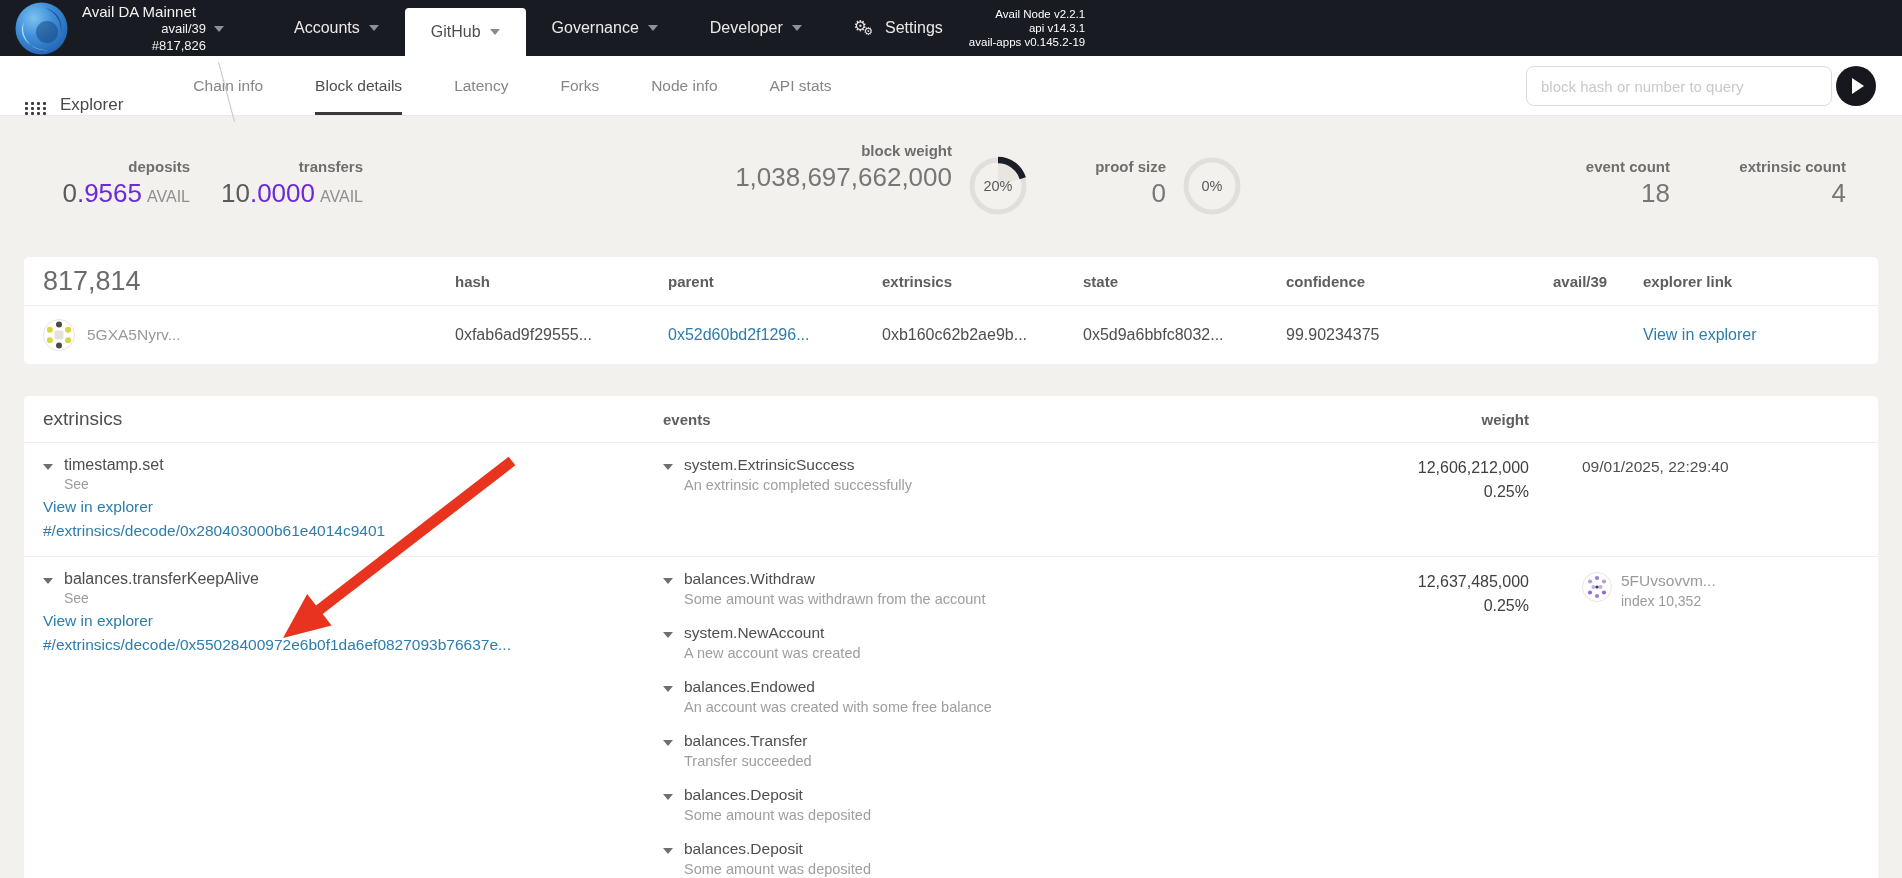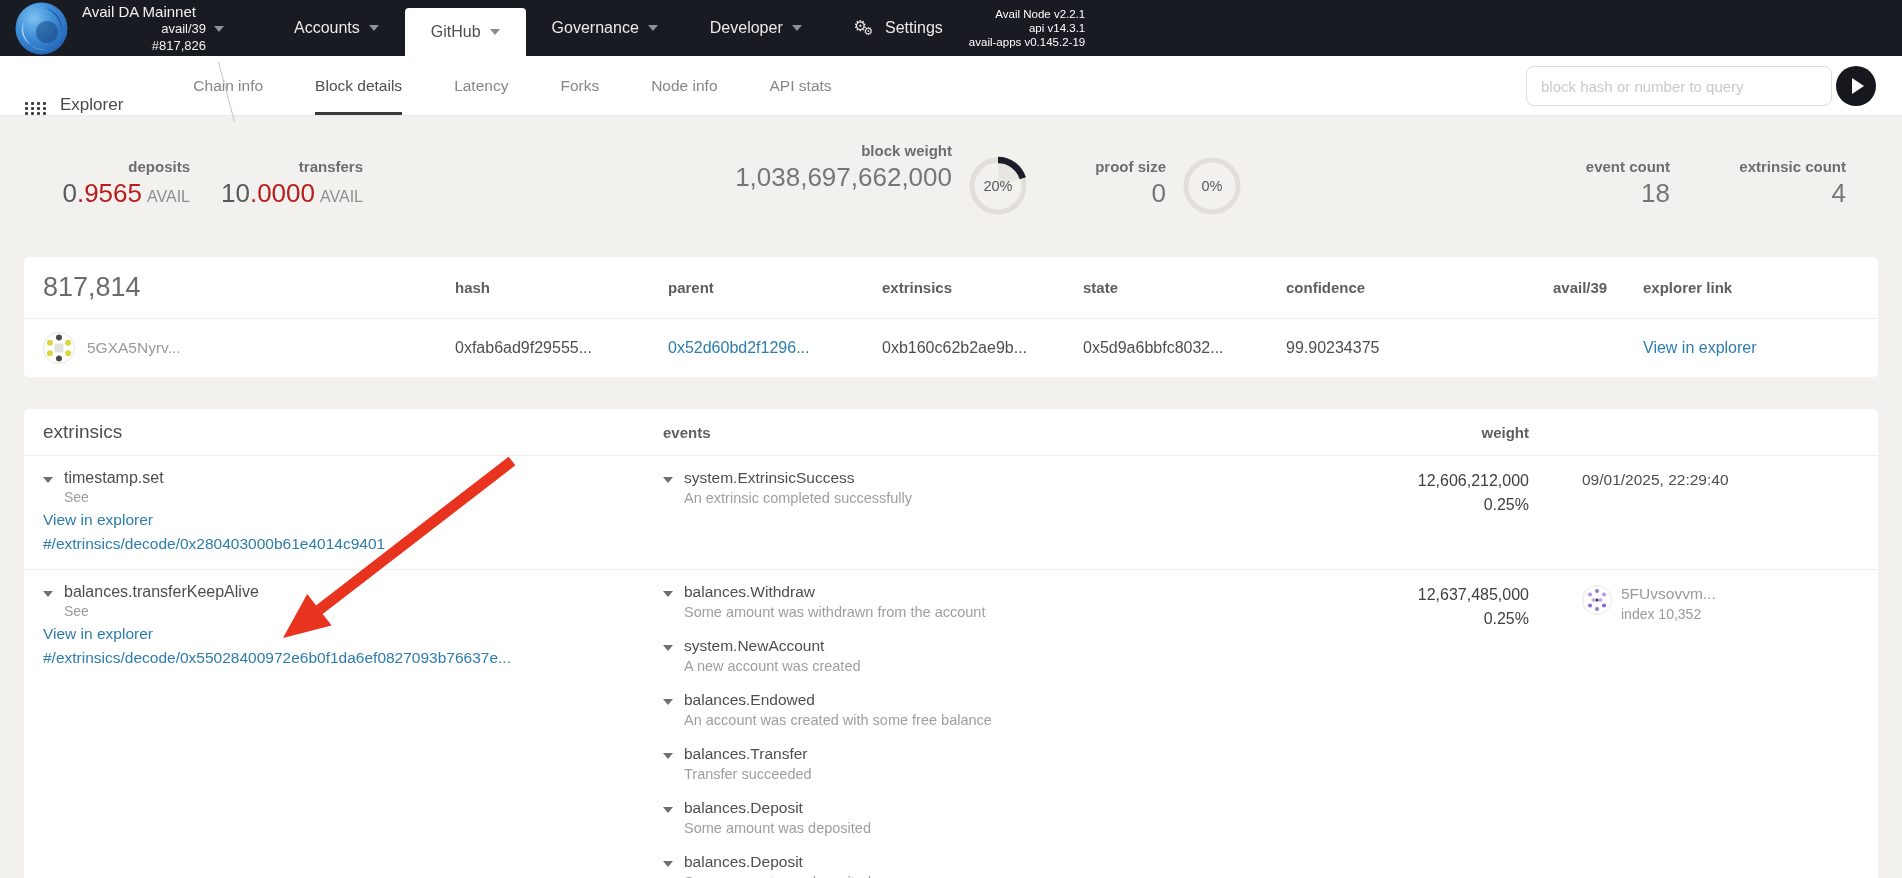--- a/index.html
+++ b/index.html
@@ -41,29 +41,29 @@
   .searchbox{ position:absolute; left:1526px; top:10px; width:306px; height:40px; border:1px solid #dedcd9; border-radius:8px; background:#fff; padding:0 14px; font-size:15px; color:#4e4e4e; outline:none; font-family:inherit; }
   .searchbox::placeholder{ color:#c9c9c9; }
   .go-btn{ position:absolute; left:1836px; top:10px; width:40px; height:40px; border-radius:50%; background:#17181d; border:none; cursor:pointer; display:flex; align-items:center; justify-content:center; }
   .go-btn i{ width:0; height:0; border-top:8px solid transparent; border-bottom:8px solid transparent; border-left:12px solid #ffffff; margin-left:4px; }
   
   .stats{ position:relative; height:141px; }
   .stat{ position:absolute; text-align:right; }
   .stat .lbl{ font-size:15px; font-weight:bold; color:#6e6e6e; margin-bottom:3px; }
   .stat .val{ font-size:26px; color:#767676; white-space:nowrap; }
   .stat .val .int{ color:#5a5a5a; }
-  .stat .val .dec{ color:#b91c1c; }
+  .stat .val .dec{ color:#6d28d9; }
   .stat .val .unit{ font-size:16px; color:#8e8e8e; margin-left:5px; }
   .gauge{ position:absolute; width:64px; height:64px; }
   .gauge svg{ position:absolute; left:0; top:0; }
   .gauge .pct{ position:absolute; inset:0; display:flex; align-items:center; justify-content:center; font-size:14.5px; color:#5a5a5a; }
   
   .card{ background:#ffffff; border-radius:5px; margin:0 24px; }
   .card.block-card{ margin-top:0; }
-  .block-head{ display:grid; grid-template-columns:412px 213px 214px 201px 203px 267px 90px 1fr; align-items:center; height:62px; padding-left:19px; border-bottom:1px solid #f0eeeb; }
+  .block-head{ display:grid; grid-template-columns:412px 213px 214px 201px 203px 267px 90px 1fr; align-items:center; height:49px; padding-left:19px; border-bottom:1px solid #f0eeeb; }
   .block-num{ font-size:27px; color:#6b6b6b; }
   .th{ font-size:15px; font-weight:bold; color:#5e5e5e; }
   .block-row{ display:grid; grid-template-columns:412px 213px 214px 201px 203px 267px 90px 1fr; align-items:center; height:58px; padding-left:19px; font-size:16px; color:#4e4e4e; }
   .author{ display:flex; align-items:center; color:#9a9a9a; font-size:15.5px; }
   .author svg{ margin-right:12px; }
   a.lnk{ color:#2c7dad; text-decoration:none; cursor:pointer; }
   
   .ext-card{ margin-top:32px; padding-bottom:10px; }
   .ext-grid{ display:grid; grid-template-columns:620px 640px 226px 1fr; padding-left:19px; }
   .ext-head{ align-items:center; height:46px; }

